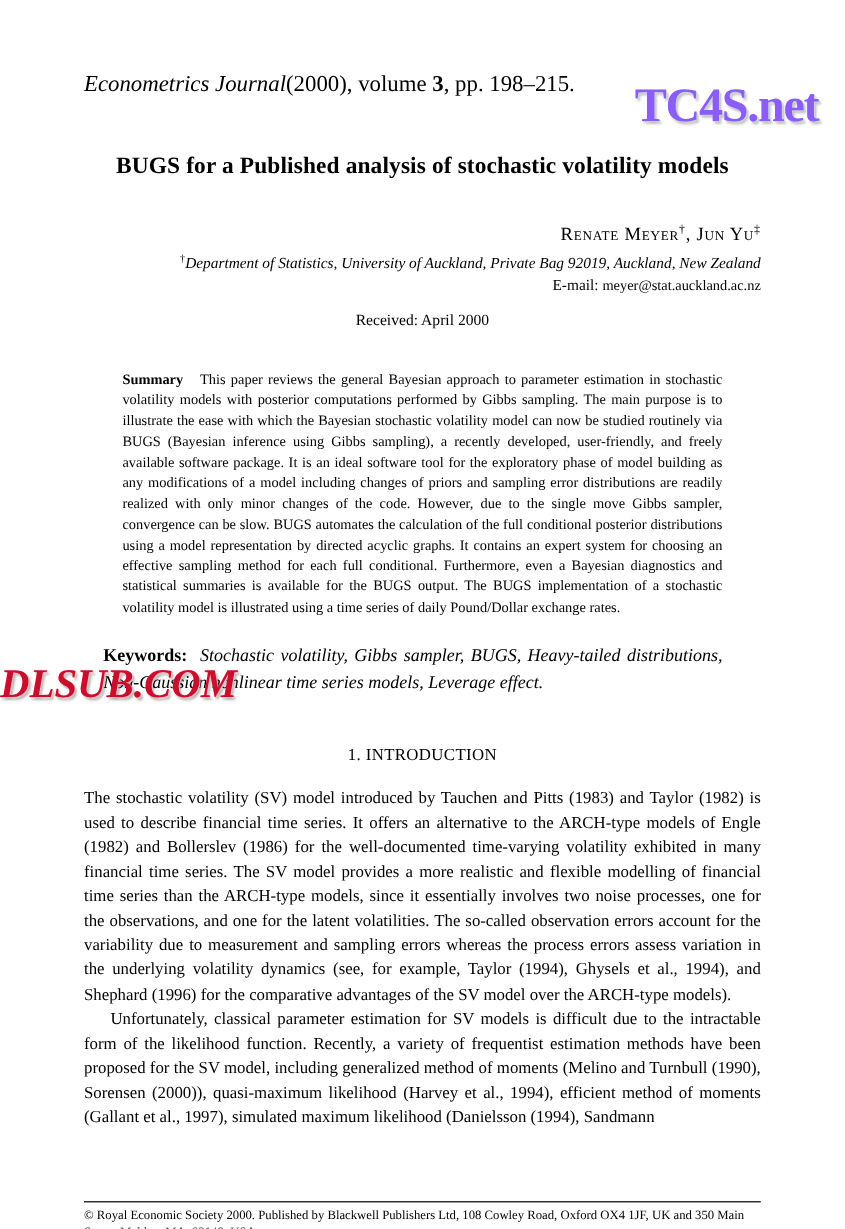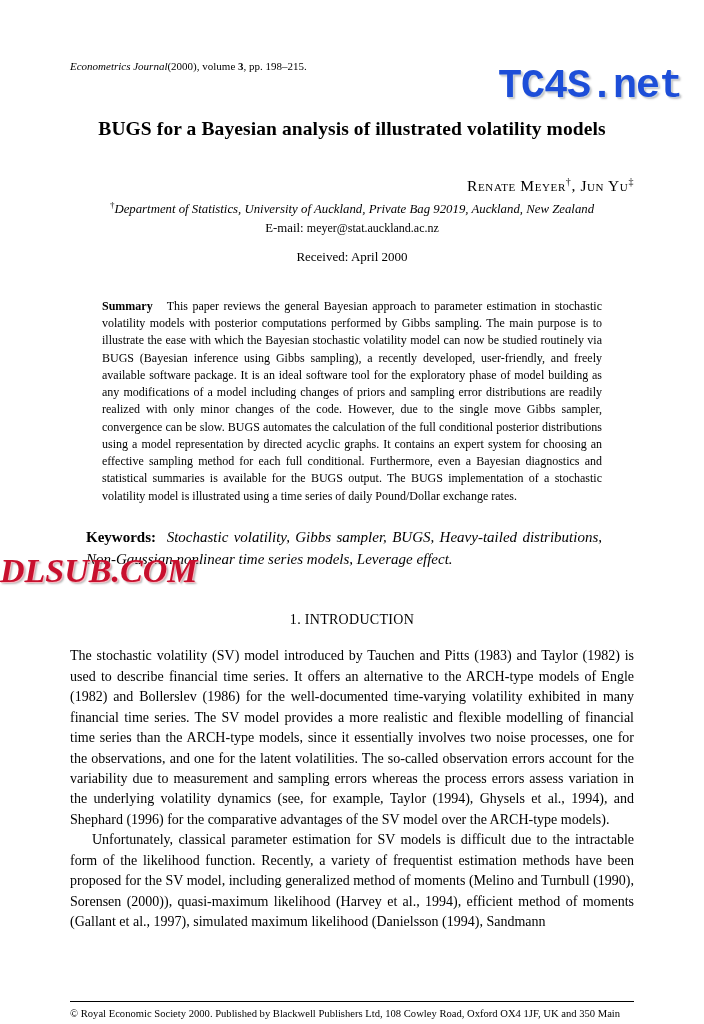--- a/index.html
+++ b/index.html
@@ -21,25 +21,25 @@
     height: 1024px;
     box-sizing: border-box;
     padding: 0 70px;
   }
 
   
   .wm-tc4s {
     position: absolute;
     top: 4px;
     right: 22px;
-    font-family: Liberation Mono, monospace;
+    font-family: Liberation Serif, serif;
     font-weight: bold;
     font-size: 40px;
     letter-spacing: -1px;
-    color: #1d4ed8;
+    color: #8b5cf6;
     text-shadow: 1px 1px 0 #c9d2da, 2px 2px 2px rgba(0,0,0,0.25);
     z-index: 5;
   }
   .wm-dlsub {
     position: absolute;
     top: 492px;
     left: 0;
     width: 596px;
     text-align: left;
     font-family: "Liberation Serif", serif;
@@ -48,21 +48,21 @@
     font-size: 34px;
     color: #c8102e;
     text-shadow: 1px 1px 0 #f5b8c0, 2px 2px 2px rgba(0,0,0,0.3);
     letter-spacing: 0px;
     z-index: 5;
   }
 
   
   .journal-line {
     margin-top: 60px;
-    font-size: 11px;
+    font-size: 19px;
     font-style: italic;
     text-align: left;
   }
   .journal-line .nonital {
     font-style: normal;
   }
   .journal-line b {
     font-style: normal;
     font-weight: bold;
   }
@@ -84,21 +84,21 @@
     font-variant: small-caps;
     letter-spacing: 0.6px;
   }
   .authors sup {
     font-size: 10px;
     vertical-align: super;
   }
 
   
   .affil {
-    text-align: center;
+    text-align: right;
     font-size: 12.8px;
     font-style: italic;
     line-height: 1.42;
   }
   .affil .email {
     font-style: normal;
     font-family: Liberation Serif, serif;
   }
   .affil .mono {
     font-family: Liberation Serif, serif;
@@ -194,21 +194,21 @@
 <body>
 
 <div class="page">
 
   <div class="wm-tc4s">TC4S.net</div>
 
   <div class="journal-line">
     <span>Econometrics Journal</span><span class="nonital">(2000), volume</span> <b>3</b><span class="nonital">, pp. 198–215.</span>
   </div>
 
-  <h1 class="title">BUGS for a Bayesian analysis of illustrated volatility models</h1>
+  <h1 class="title">BUGS for a Published analysis of stochastic volatility models</h1>
 
   <div class="authors">
     <span>Renate Meyer</span><sup>†</sup><span>, Jun Yu</span><sup>‡</sup>
   </div>
 
   <div class="affil">
     <div class="affil-block">
       <sup>†</sup><span>Department of Statistics, University of Auckland, Private Bag 92019, Auckland, New Zealand</span><br>
       <span class="email">E-mail:</span> <span class="mono">meyer@stat.auckland.ac.nz</span>
     </div>

